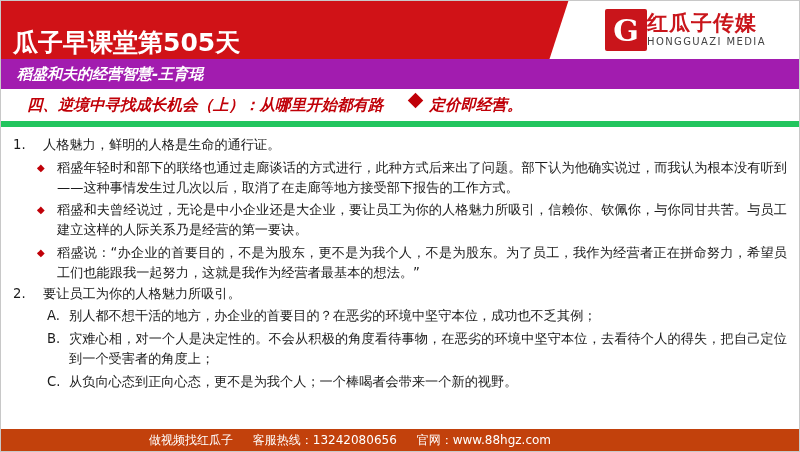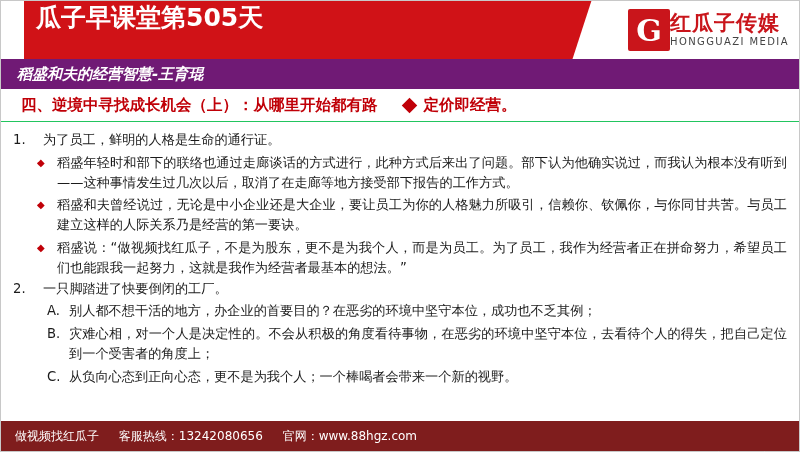--- a/index.html
+++ b/index.html
@@ -28,23 +28,22 @@
     height: 58px;
     background: #ffffff;
     display: flex;
     align-items: stretch;
   }
   .header-left {
     position: relative;
     width: 590px;
     background: #d01217;
     display: flex;
-    align-items: flex-start;
+    align-items: flex-end;
     overflow: hidden;
-    margin-left: 23px;
   }
   .header-left:after {
     content: "";
     position: absolute;
     right: -26px;
     top: -10px;
     width: 60px;
     height: 90px;
     background: #ffffff;
     transform: skewX(-18deg);
@@ -100,55 +99,55 @@
     color: #444444;
     font-size: 10px;
     letter-spacing: 1.4px;
     margin-top: 3px;
     white-space: nowrap;
   }
 
   
   .subtitle-bar {
     height: 30px;
-    background: #701a75;
+    background: #a21caf;
     display: flex;
     align-items: center;
   }
   .subtitle-text {
     color: #ffffff;
     font-size: 15px;
     font-weight: bold;
     font-style: italic;
     margin-left: 16px;
     white-space: nowrap;
   }
 
   
   .section-row {
     height: 32px;
     display: flex;
     align-items: center;
-    padding: 0 10px 0 20px;
-    border-bottom: 1px solid #22c55e;
+    padding: 0 10px 0 26px;
+    border-bottom: 6px solid #22c55e;
+    font-style: italic;
   }
   .section-heading {
     color: #c00008;
     font-size: 15.5px;
     font-weight: bold;
     white-space: nowrap;
   }
   .section-sub {
     margin-left: 26px;
     color: #c00008;
     font-size: 15.5px;
     font-weight: bold;
     white-space: nowrap;
     display: flex;
-    align-items: center;
   }
   .diamond-icon {
     display: inline-block;
     width: 11px;
     height: 11px;
     background: #c00008;
     transform: rotate(45deg);
     margin-right: 9px;
   }
 
@@ -205,25 +204,25 @@
     flex: 1;
     text-align: justify;
   }
 
   
   .footer {
     position: absolute;
     left: 0;
     right: 0;
     bottom: 0;
-    height: 30px;
-    background: #7f1d1d;
-    display: flex;
-    align-items: center;
-    justify-content: space-between;
+    height: 22px;
+    background: #c2410c;
+    display: flex;
+    align-items: center;
+    justify-content: center;
     padding: 0 14px;
     box-sizing: border-box;
   }
   .footer-left {
     color: #ffffff;
     font-size: 12px;
     white-space: nowrap;
   }
   .footer-left span { margin-right: 16px; }
   .footer-right {
@@ -260,39 +259,39 @@
     <div class="section-sub">
       <span class="diamond-icon"></span>
       <span>定价即经营。</span>
     </div>
   </div>
 
   <div class="content">
 
     <div class="num-item">
       <div class="num-marker">1.</div>
-      <div class="num-text">为了员工，鲜明的人格是生命的通行证。</div>
+      <div class="num-text">人格魅力，鲜明的人格是生命的通行证。</div>
     </div>
 
     <div class="bullet-item">
       <div class="bullet-marker">◆</div>
       <div class="bullet-text">稻盛年轻时和部下的联络也通过走廊谈话的方式进行，此种方式后来出了问题。部下认为他确实说过，而我认为根本没有听到——这种事情发生过几次以后，取消了在走廊等地方接受部下报告的工作方式。</div>
     </div>
     <div class="bullet-item">
       <div class="bullet-marker">◆</div>
       <div class="bullet-text">稻盛和夫曾经说过，无论是中小企业还是大企业，要让员工为你的人格魅力所吸引，信赖你、钦佩你，与你同甘共苦。与员工建立这样的人际关系乃是经营的第一要诀。</div>
     </div>
     <div class="bullet-item">
       <div class="bullet-marker">◆</div>
-      <div class="bullet-text">稻盛说：“做视频找红瓜子，不是为股东，更不是为我个人，而是为员工。为了员工，我作为经营者正在拼命努力，希望员工们也能跟我一起努力，这就是我作为经营者最基本的想法。”</div>
+      <div class="bullet-text">稻盛说：“办企业的首要目的，不是为股东，更不是为我个人，不是为股东。为了员工，我作为经营者正在拼命努力，希望员工们也能跟我一起努力，这就是我作为经营者最基本的想法。”</div>
     </div>
 
     <div class="num-item">
       <div class="num-marker">2.</div>
-      <div class="num-text">一只脚踏进了快要倒闭的工厂。</div>
+      <div class="num-text">要让员工为你的人格魅力所吸引。</div>
     </div>
 
     <div class="letter-item">
       <div class="letter-marker">A.</div>
       <div class="letter-text">别人都不想干活的地方，办企业的首要目的？在恶劣的环境中坚守本位，成功也不乏其例；</div>
     </div>
     <div class="letter-item">
       <div class="letter-marker">B.</div>
       <div class="letter-text">灾难心相，对一个人是决定性的。不会从积极的角度看待事物，在恶劣的环境中坚守本位，去看待个人的得失，把自己定位到一个受害者的角度上；</div>
     </div>

